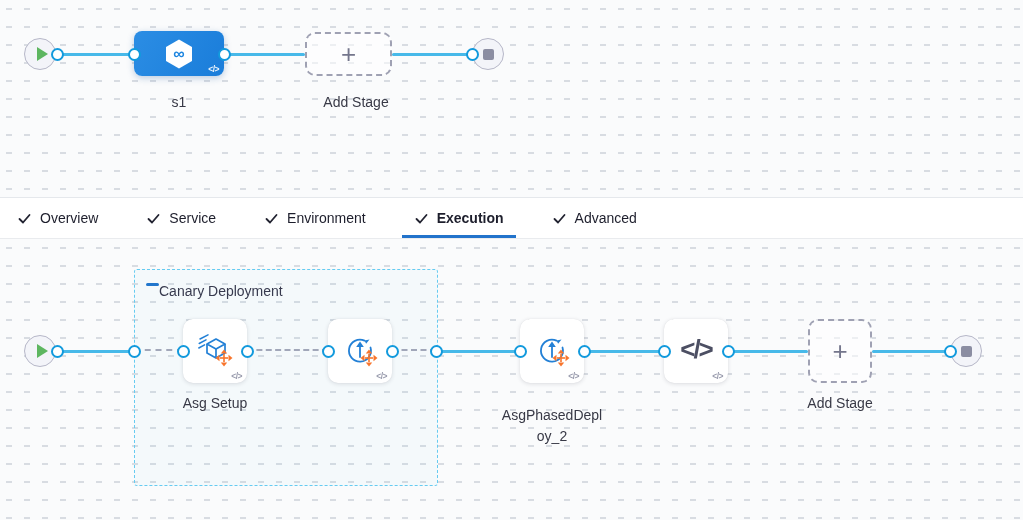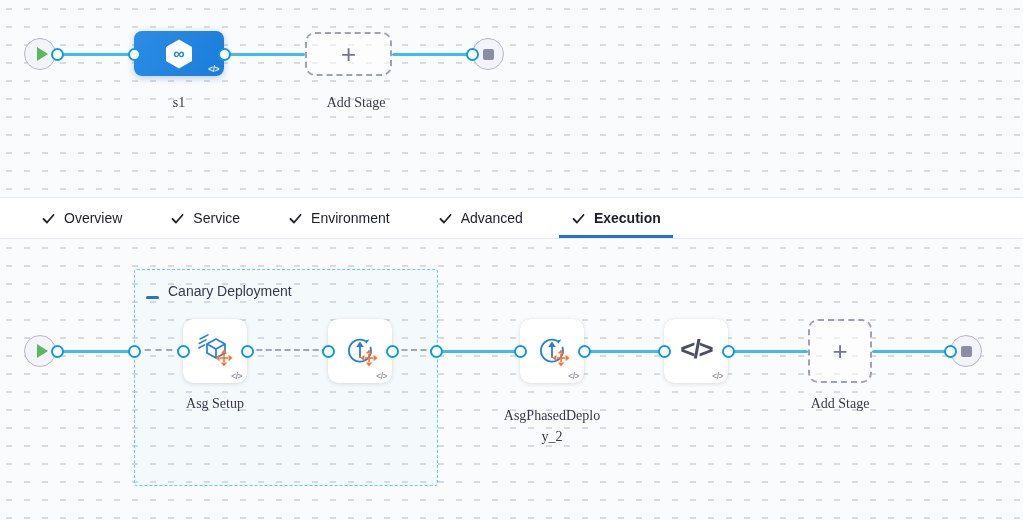--- a/index.html
+++ b/index.html
@@ -63,37 +63,37 @@
     display:flex;align-items:center;justify-content:center;z-index:4;cursor:pointer;
   }
   .move-overlay{position:absolute;left:32px;top:30px;z-index:5;}
   .shell-glyph{
     font-size:26px;font-weight:bold;color:#4c4f63;letter-spacing:-2px;
     transform:translateY(-2px);
   }
   
   .node-label{
     position:absolute;width:102px;text-align:center;font-size:14px;line-height:21px;
-    color:#383946;overflow-wrap:anywhere;z-index:3;font-family:Liberation Serif, serif;
+    color:#383946;overflow-wrap:anywhere;z-index:3;
   }
   
   .group-box{
     position:absolute;left:134px;top:30px;width:304px;height:217px;box-sizing:border-box;
     border:1.6px dashed #66cbf1;border-radius:3px;
     background:rgba(102,203,241,.04);z-index:2;
   }
   .group-header{
-    position:absolute;left:146px;top:44px;display:flex;align-items:flex-end;gap:9px;z-index:3;
+    position:absolute;left:146px;top:44px;display:flex;align-items:flex-start;z-index:3;
   }
   .minus-icon{width:13px;height:3px;background:#2176cc;border-radius:1.5px;cursor:pointer;}
   .group-label{font-size:14px;color:#373a4e;}
   
   #tabbar{
     height:41px;background:#fff;border-bottom:1px solid #e9ebee;box-sizing:border-box;
-    display:flex;align-items:stretch;padding-left:29px;gap:24px;
+    display:flex;align-items:stretch;padding-left:5px;gap:24px;
   }
   .tab{
     display:flex;align-items:center;gap:8px;padding:0 12px;position:relative;
     font-size:14px;color:#1d1e2c;cursor:pointer;white-space:nowrap;
   }
   .tab.active{font-weight:bold;}
   .tab.active::after{
     content:'';position:absolute;left:0;right:0;bottom:0;height:3px;background:#2273cb;
   }
 </style>
@@ -144,31 +144,31 @@
       <path d="M2.5 8 L6 11.5 L12.5 4" stroke="#212230" stroke-width="1.8" fill="none" stroke-linecap="round" stroke-linejoin="round"></path>
     </svg>
     <span>Service</span>
   </div>
   <div class="tab">
     <svg width="15" height="15" viewBox="0 0 15 15">
       <path d="M2.5 8 L6 11.5 L12.5 4" stroke="#212230" stroke-width="1.8" fill="none" stroke-linecap="round" stroke-linejoin="round"></path>
     </svg>
     <span>Environment</span>
   </div>
+  <div class="tab active">
+    <svg width="15" height="15" viewBox="0 0 15 15">
+      <path d="M2.5 8 L6 11.5 L12.5 4" stroke="#212230" stroke-width="1.8" fill="none" stroke-linecap="round" stroke-linejoin="round"></path>
+    </svg>
+    <span>Execution</span>
+  </div>
   <div class="tab">
     <svg width="15" height="15" viewBox="0 0 15 15">
       <path d="M2.5 8 L6 11.5 L12.5 4" stroke="#212230" stroke-width="1.8" fill="none" stroke-linecap="round" stroke-linejoin="round"></path>
     </svg>
     <span>Advanced</span>
-  </div>
-  <div class="tab active">
-    <svg width="15" height="15" viewBox="0 0 15 15">
-      <path d="M2.5 8 L6 11.5 L12.5 4" stroke="#212230" stroke-width="1.8" fill="none" stroke-linecap="round" stroke-linejoin="round"></path>
-    </svg>
-    <span>Execution</span>
   </div>
 </div>
 
 <div id="canvas-bottom" class="canvas">
 
   <div class="group-box"></div>
   <div class="group-header">
     <div class="minus-icon"></div>
     <span class="group-label">Canary Deployment</span>
   </div>

